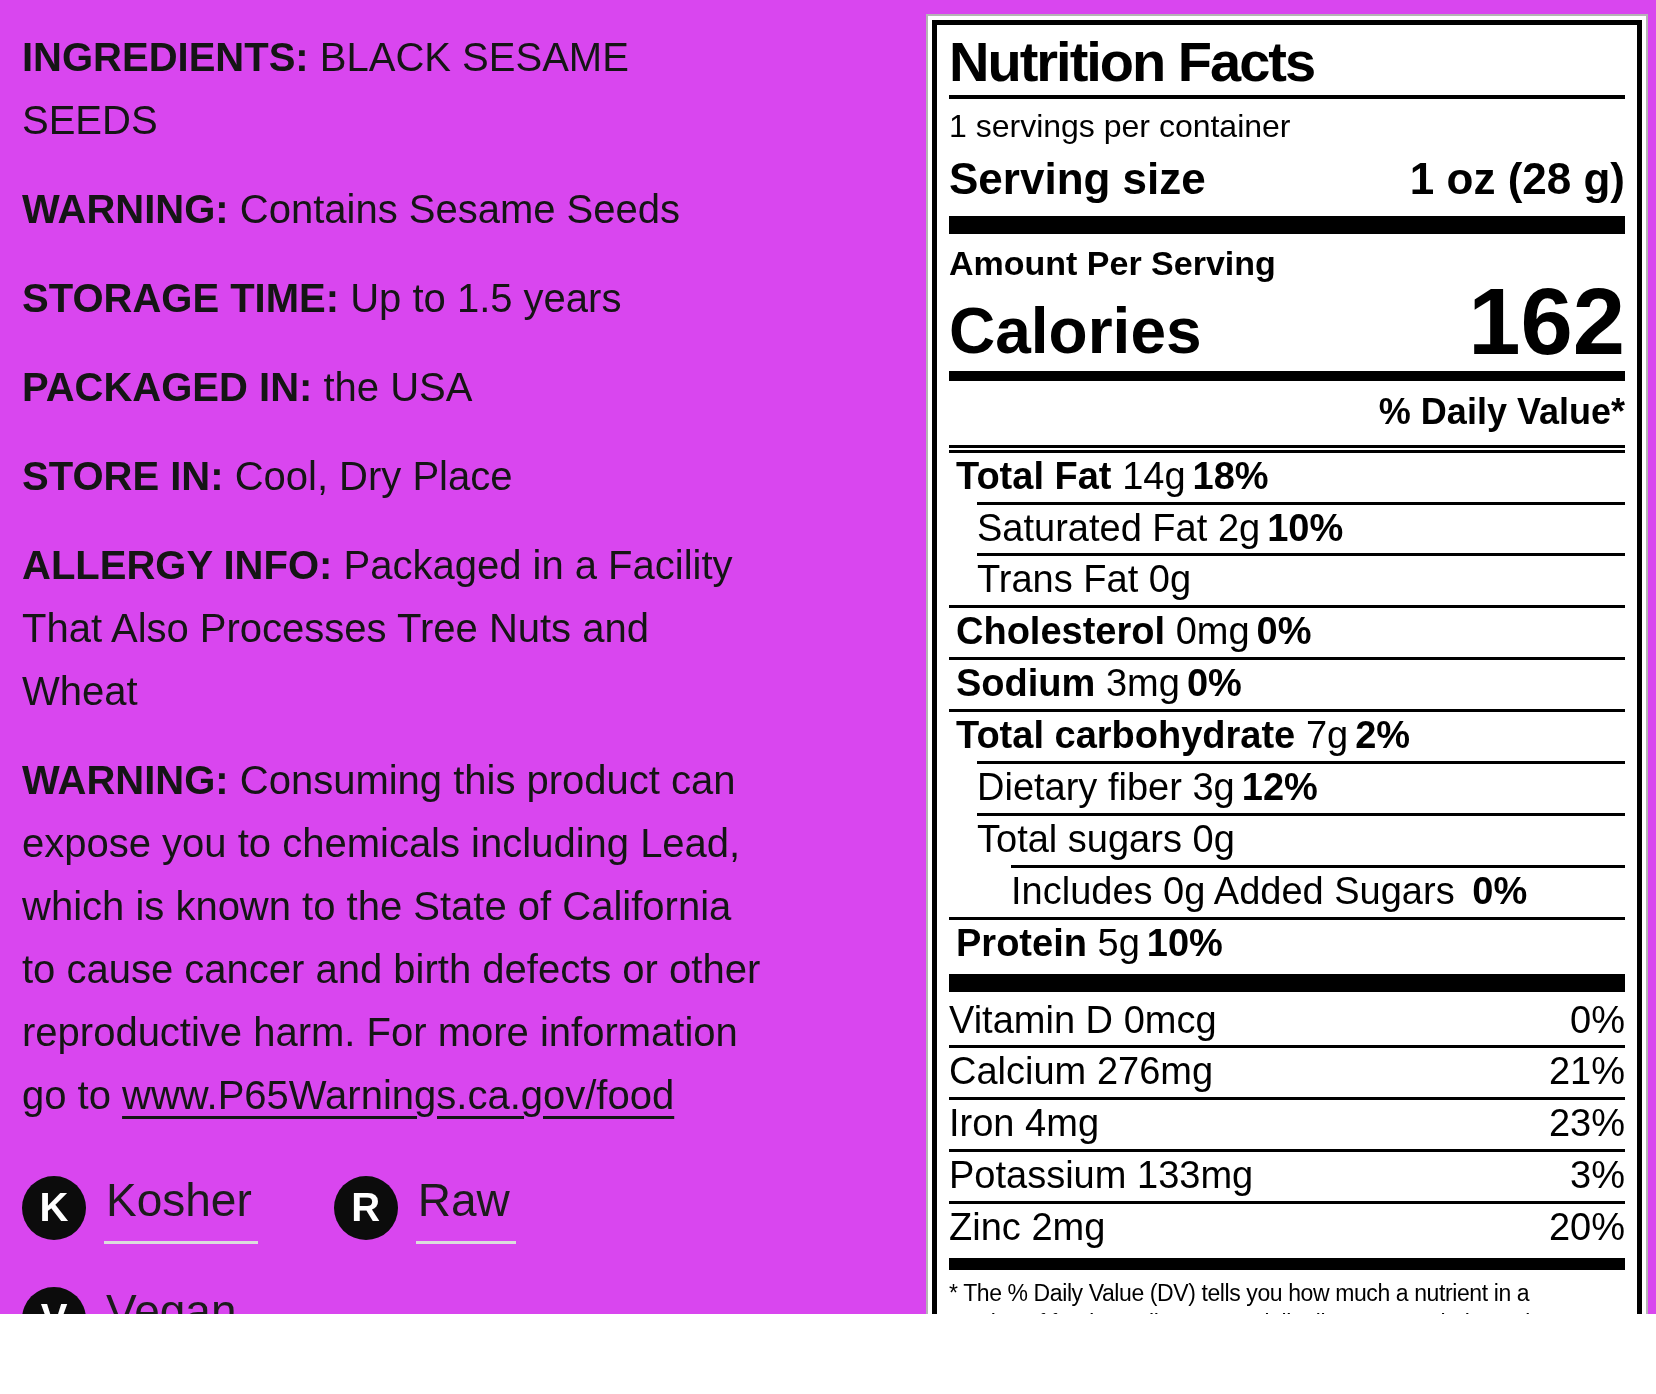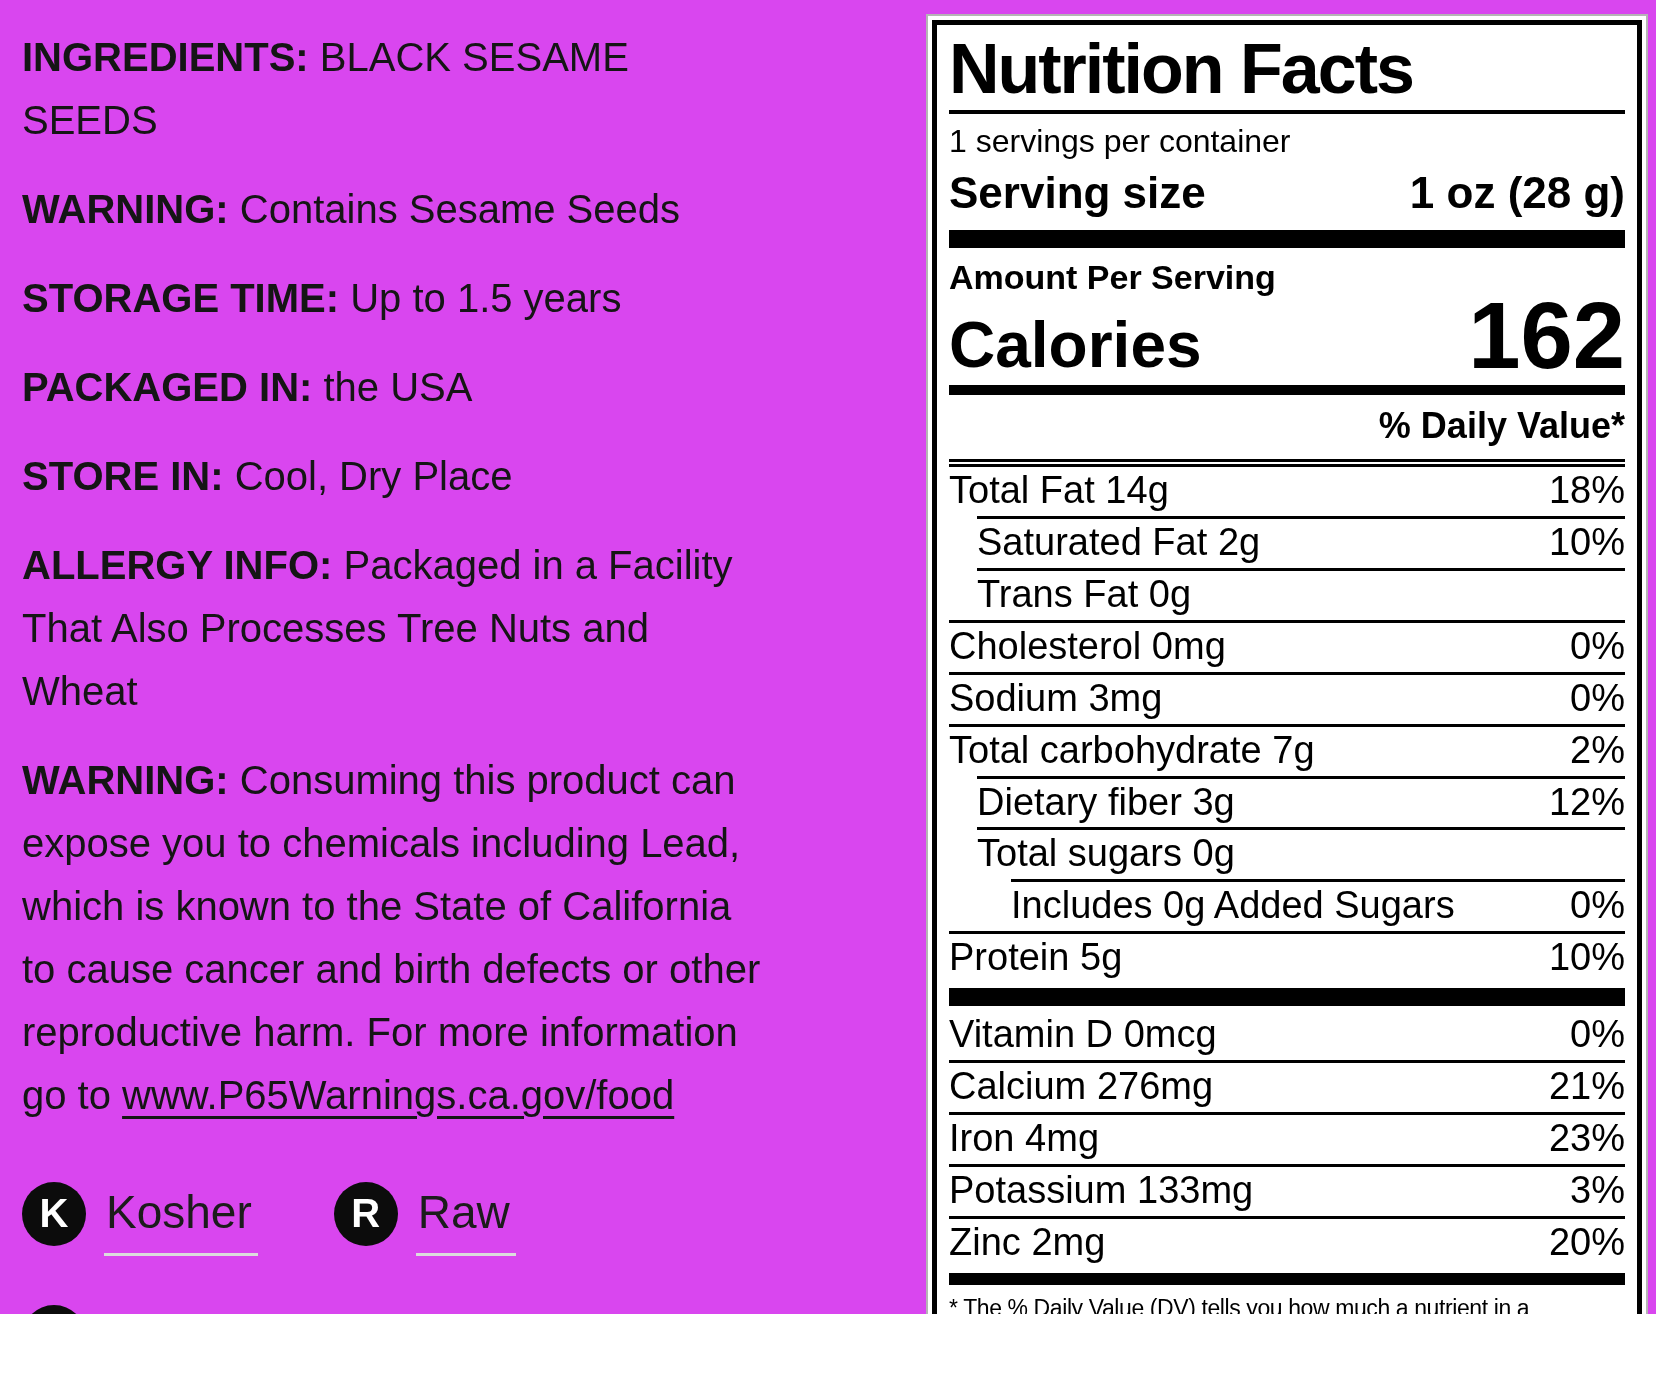--- a/index.html
+++ b/index.html
@@ -14,46 +14,46 @@
   .lbl{font-weight:bold;}
   .p65-link{text-decoration:underline;text-decoration-thickness:3px;text-underline-offset:7px;cursor:pointer;}
   .badges{margin-top:44px;}
   .badge-row{display:flex;gap:76px;align-items:flex-start;margin-top:38px;}
   .badge{display:flex;align-items:center;gap:18px;}
   .badge-circle{
     width:64px;height:64px;border-radius:50%;background:#0c0c0c;color:#ffffff;
     display:flex;align-items:center;justify-content:center;
     font-size:40px;font-weight:bold;flex:0 0 auto;
   }
-  .badge-label{font-size:46px;color:#1c1c1c;border-bottom:3px solid #dcdcdc;padding:2px 6px 14px 2px;margin-top:12px;}
+  .badge-label{font-size:46px;color:#1c1c1c;border-bottom:3px solid #dcdcdc;padding:2px 6px 14px 2px;}
   
   .nf-outer{
     position:absolute;left:926px;top:14px;width:722px;
     border:2px solid #b5b5b5;padding:4px;background:#ffffff;box-sizing:border-box;
   }
   .nf{border:5px solid #000;background:#fff;padding:6px 12px 12px 12px;color:#000;}
-  .nf-title{font-size:70px;font-weight:bold;letter-spacing:-2px;line-height:1.04;margin-top:2px;}
+  .nf-title{font-size:56px;font-weight:bold;letter-spacing:-2px;line-height:1.04;margin-top:2px;}
   .title-rule{border-top:4px solid #000;margin:4px 0 8px 0;height:0;}
   .servings{font-size:32px;line-height:1.2;margin:2px 0 8px 0;}
   .serving-row{display:flex;justify-content:space-between;font-size:44px;font-weight:bold;margin-bottom:12px;}
   .bar{background:#000;}
   .bar-a{height:18px;}
   .bar-b{height:10px;margin-top:8px;}
   .bar-c{height:18px;margin:5px 0;}
   .bar-d{height:12px;margin-top:5px;}
   .aps{font-size:34px;font-weight:bold;margin-top:10px;}
   .cal-row{position:relative;height:78px;margin-top:2px;}
   .cal-label{font-size:64px;font-weight:bold;position:absolute;left:0;bottom:0;line-height:1;}
   .cal-value{font-size:94px;font-weight:bold;position:absolute;right:0;bottom:-6px;line-height:1;}
   .dv-header{text-align:right;font-size:36px;font-weight:bold;padding:10px 0 12px 0;border-bottom:8px double #000;}
   .nrow{display:flex;align-items:baseline;font-size:38px;line-height:1.05;padding:4px 0 5px 0;}
   .nrow.bt{border-top:3px solid #000;}
   .nrow .amt{margin-left:0.28em;}
   .nrow .dv{margin-left:auto;}
-  .nrow .b{font-weight:normal;}
+  .nrow .b{font-weight:bold;margin-left:7px;}
   .i1{margin-left:28px;}
   .i2{margin-left:62px;}
   .footnote{font-size:23px;line-height:30px;letter-spacing:-0.4px;white-space:pre-line;padding-top:8px;}
 </style>
 </head>
 <body>
 
 <div class="canvas">
 
   <div class="left-col">

